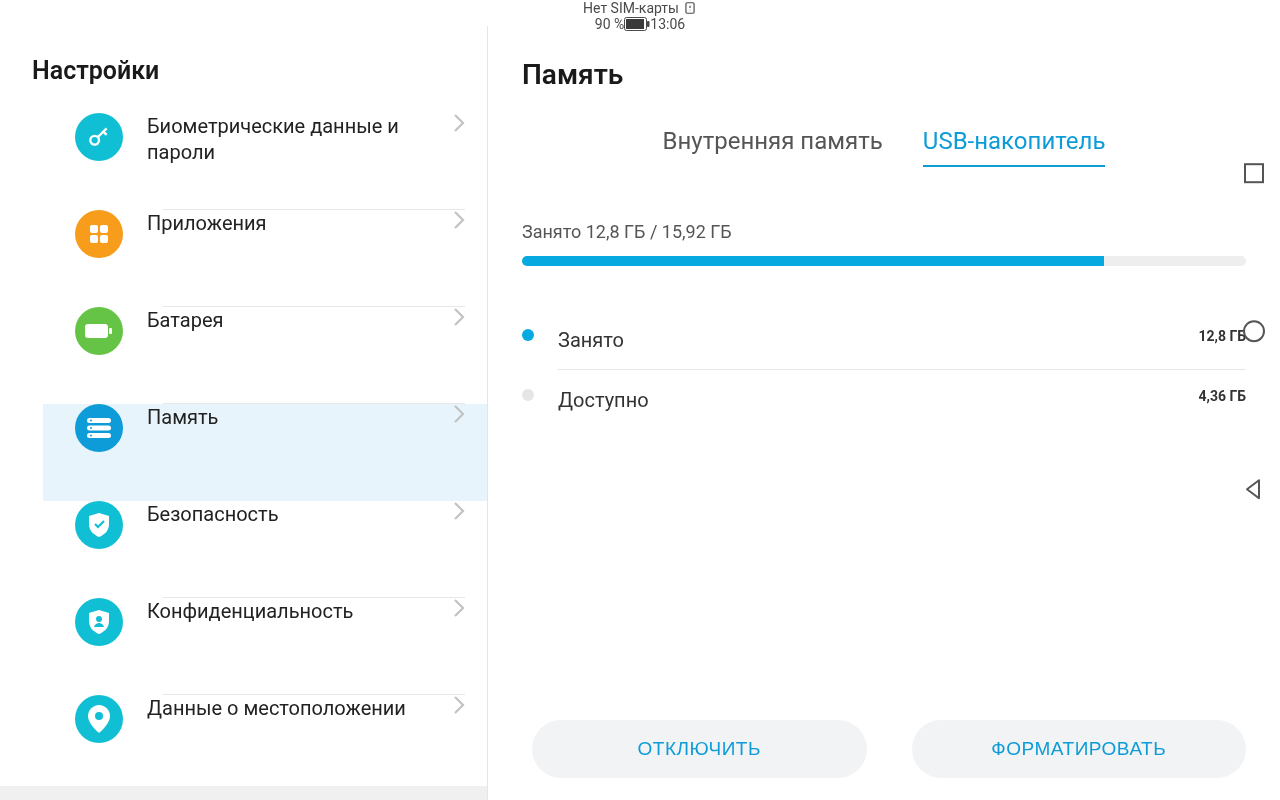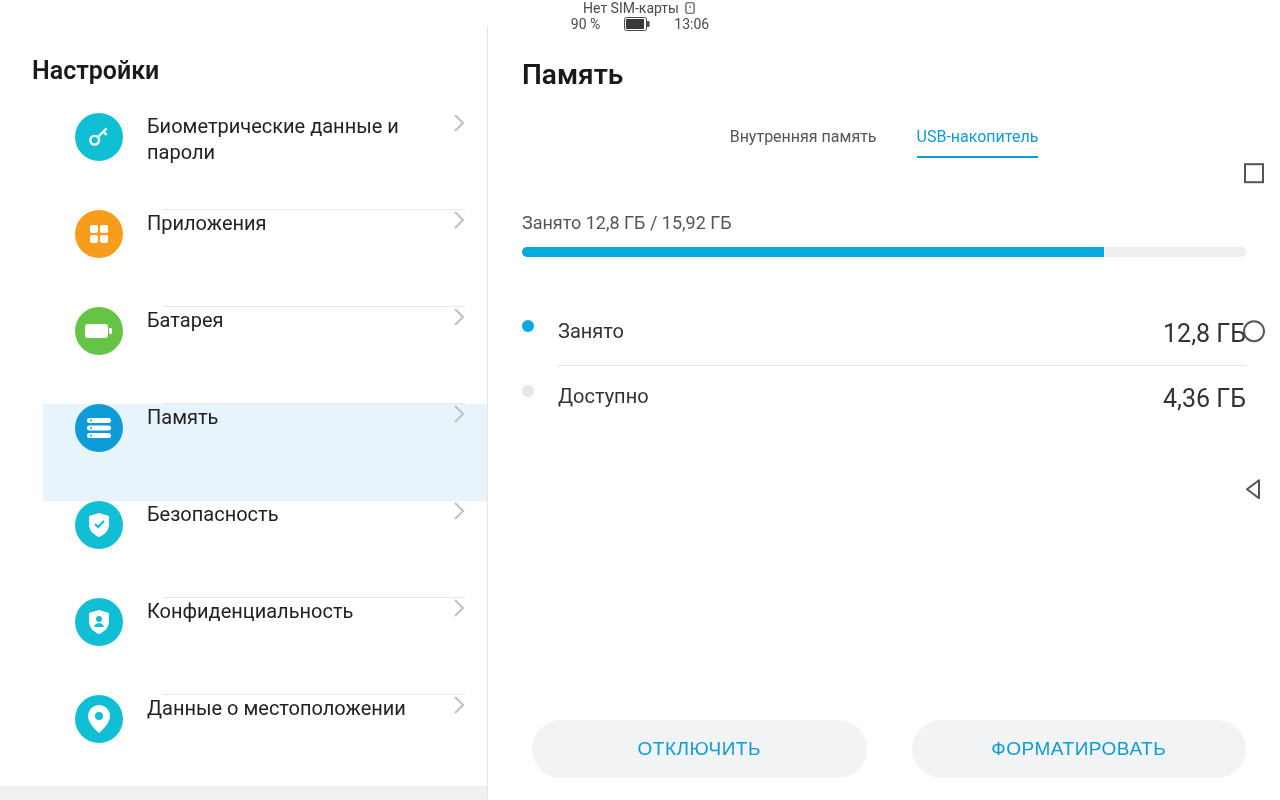--- a/index.html
+++ b/index.html
@@ -1,42 +1,42 @@
 <!DOCTYPE html>
 <html><head>
 <meta charset="utf-8">
 <style>
 * { box-sizing: border-box; margin: 0; padding: 0; }
 html, body { width: 1280px; height: 800px; font-family: -apple-system, "Segoe UI", Roboto, sans-serif; background: #fff; overflow: hidden; }
 .statusbar { height: 26px; display: flex; align-items: center; justify-content: space-between; padding: 0 14px; font-size: 14px; color: #4a4a4a; flex-direction: column; }
 .statusbar-left { display: flex; align-items: center; gap: 4px; }
-.statusbar-right { display: flex; align-items: center; gap: 24px; }
+.statusbar-right { display: flex; align-items: center; gap: 0; }
 .sim-warn-icon { width: 14px; height: 14px; }
 .battery-icon { display:inline-block; }
 .main { display: flex; height: calc(100% - 26px); }
 .sidebar { width: 488px; height: 100%; border-right: 1px solid #e5e5e5; overflow: hidden; position: relative; }
 .sidebar-title { font-size: 25px; font-weight: 600; color: #1a1a1a; padding: 30px 0 28px 32px; }
 .side-item { display: flex; padding: 0 22px 0 32px; height: 97px; cursor: pointer; position: relative; margin-left: 43px; }
 .side-item.active { background: #e8f4fb; }
 .side-item .icon-wrap { width: 48px; height: 48px; border-radius: 50%; display: flex; align-items: center; justify-content: center; flex-shrink: 0; margin-right: 24px; }
 .side-item .label { flex: 1; font-size: 20px; color: #222; line-height: 1.3; padding-right: 12px; }
 .side-item .chev { color: #b9b9b9; }
 .side-divider { position: absolute; left: 120px; right: 22px; bottom: 0; height: 1px; background: #e7e7e7; }
 .content { flex: 1; padding: 0 34px 0 34px; position: relative; }
 .content-title { font-size: 28px; font-weight: 600; color: #1a1a1a; padding: 32px 0 36px 0; }
 .tabs { display: flex; justify-content: center; gap: 40px; margin-bottom: 54px; }
-.tab { font-size: 16px; color: #555; padding-bottom: 10px; cursor: pointer; border-bottom: 2.5px solid transparent; }
+.tab { font-size: 24px; color: #555; padding-bottom: 10px; cursor: pointer; border-bottom: 2.5px solid transparent; }
 .tab.active { color: #0d9cd8; border-bottom-color: #0d9cd8; }
 .usage-text { font-size: 18px; color: #555; margin-bottom: 14px; }
 .progress-track { width: 100%; height: 10px; background: #eeeeee; border-radius: 5px; overflow: hidden; margin-bottom: 44px; }
 .progress-fill { height: 100%; background: #06aae0; }
 .breakdown-row { display: flex; align-items: flex-start; padding: 18px 0; position: relative; }
 .bd-dot { width: 12px; height: 12px; border-radius: 50%; margin-right: 24px; margin-top:1px; flex-shrink:0; }
 .bd-label { flex: 1; font-size: 20px; color: #333; }
-.bd-value { font-size: 25px; color: #333; }
+.bd-value { font-size: 14px; color: #333; font-weight: bold; }
 .bd-divider { position: absolute; left: 36px; right: 0; bottom: 0; height: 1px; background: #e7e7e7; }
 .bottom-bar { position: absolute; left: 44px; right: 34px; bottom: 22px; display: flex; gap: 45px; }
 .btn { flex: 1; height: 58px; border-radius: 29px; background: #f2f3f4; border: none; color: #0d9cd8; font-size: 19px; font-weight: 500; letter-spacing: 0.5px; cursor: pointer; display:flex; align-items:center; justify-content:center; }
 .navrail { position: absolute; right: 12px; top: 50%; transform: translateY(-70%); display: flex; flex-direction: column; gap: 130px; align-items: center; color: #555; }
 .navrail .nav-btn { width: 28px; height: 28px; display:flex; align-items:center; justify-content:center; cursor:pointer; }
 .scrollhint { position:absolute; left:0; right:0; bottom:0; height:14px; background:#f0f0f0; }
 </style>
 </head>
 <body>
 

